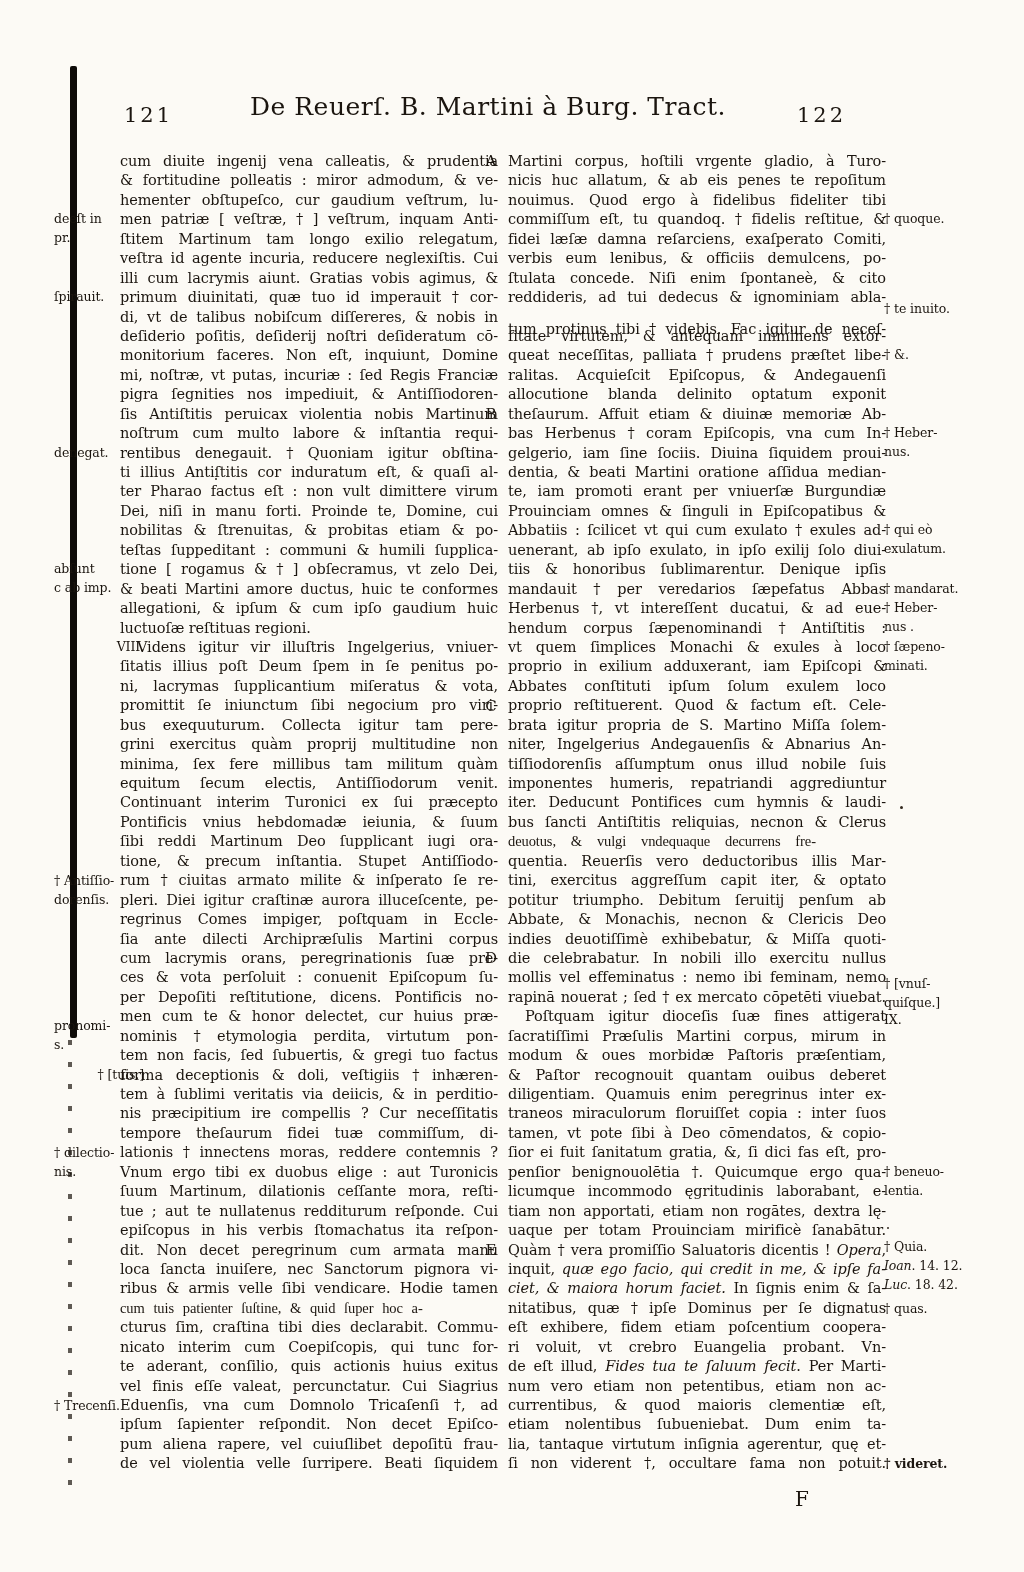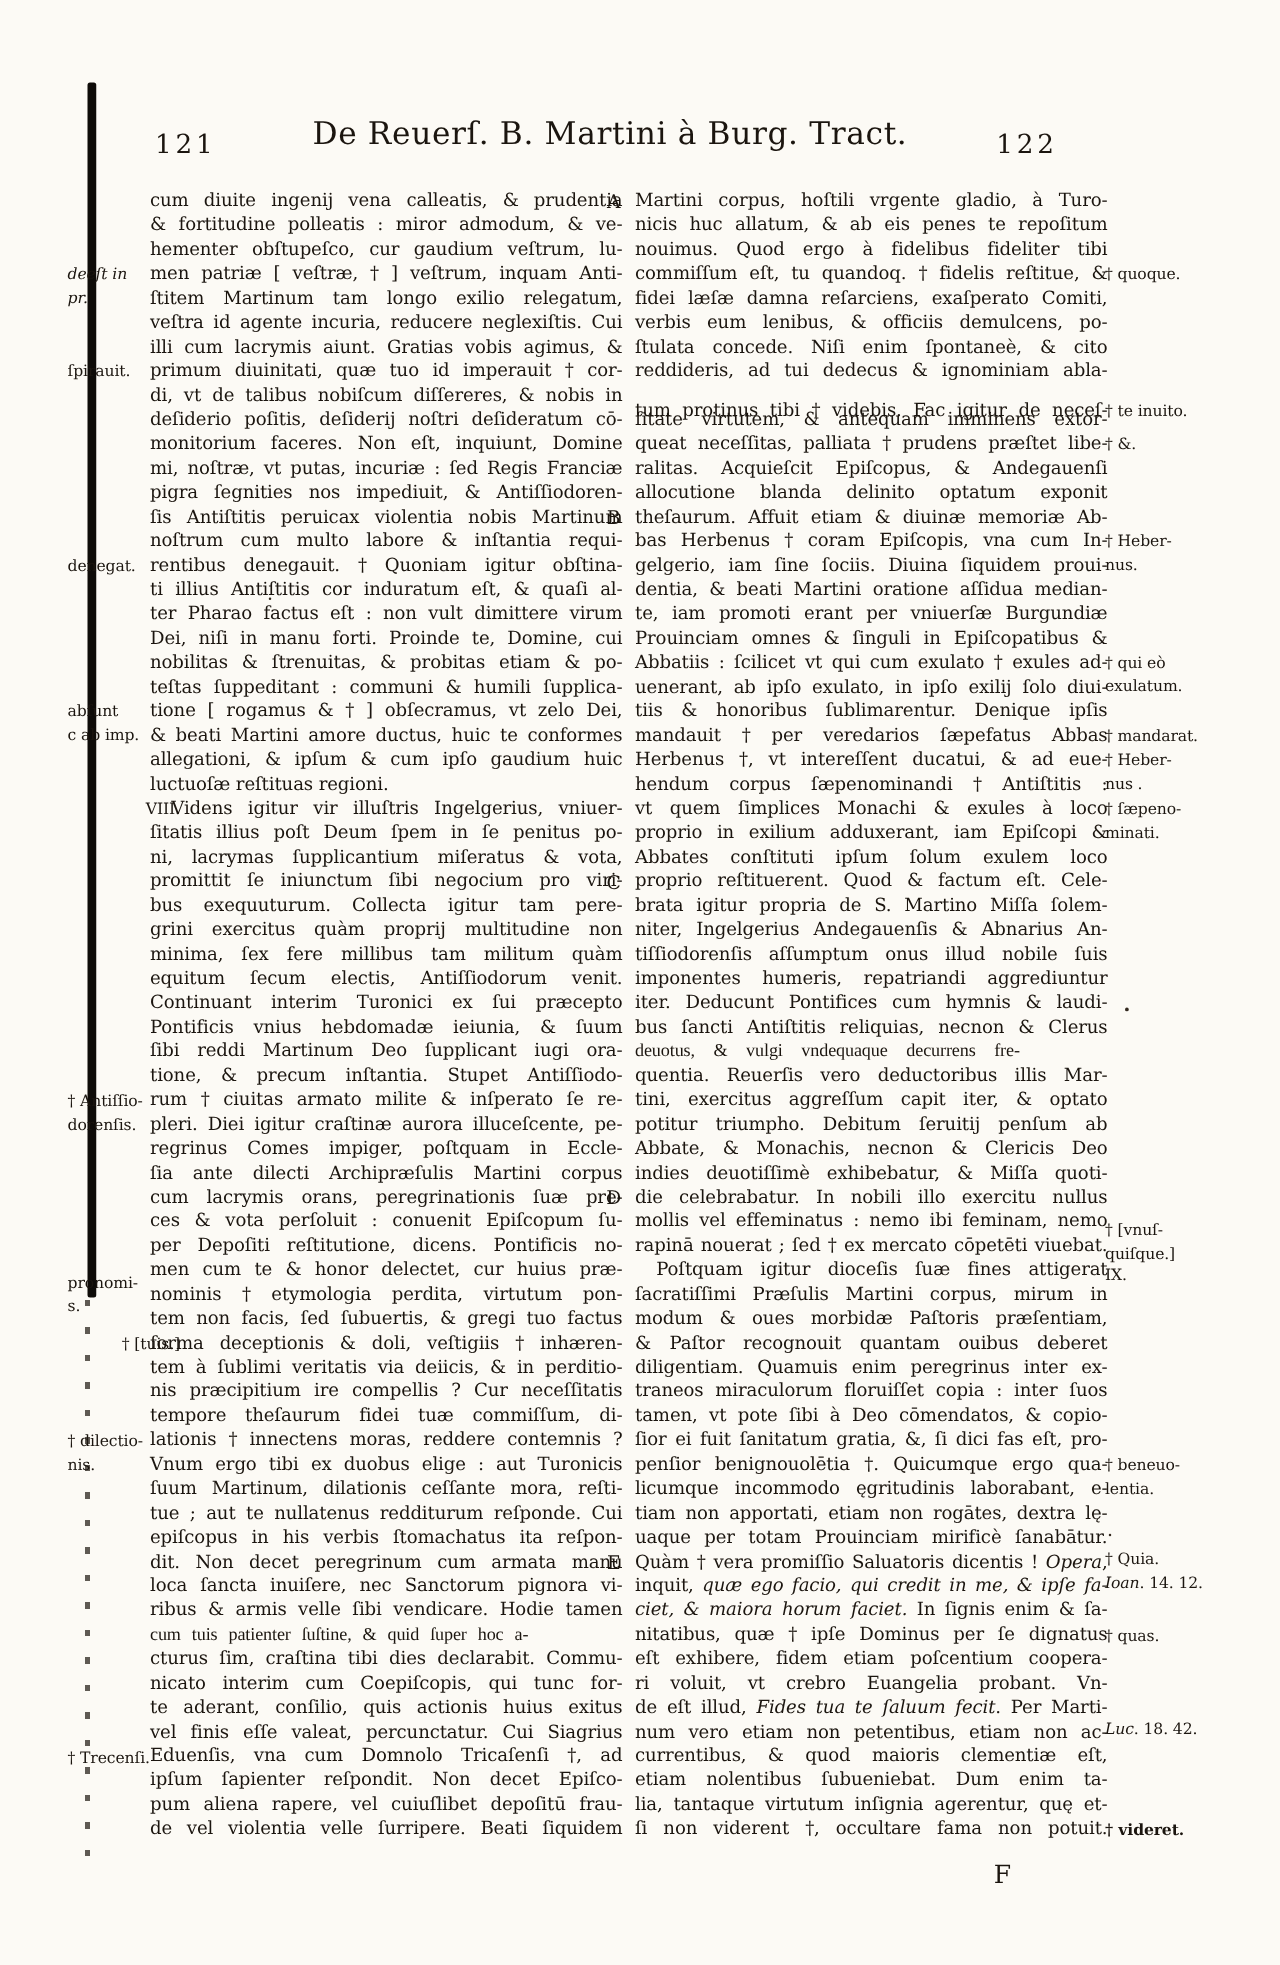--- a/index.html
+++ b/index.html
@@ -193,41 +193,41 @@
       <div class="line"><span class="measure" style="word-spacing: 4.1px;">lia, tantaque virtutum inſignia agerentur, quę et-</span></div>
       <div class="line"><span class="measure" style="word-spacing: 8.37px;">ſi non viderent †, occultare fama non potuit.</span></div>
     </div>
 
   <div id="overlays">
       <div class="gletter" style="top: 152px;">A</div>
       <div class="gletter" style="top: 405px;">B</div>
       <div class="gletter" style="top: 697px;">C</div>
       <div class="gletter" style="top: 949px;">D</div>
       <div class="gletter" style="top: 1241px;">E</div>
-      <div class="note nleft" style="top: 210px; font-style: italic;">deeſt in<br>pr.</div>
+      <div class="note nleft" style="top: 210px;">deeſt in<br>pr.</div>
       <div class="note nleft" style="top: 288px;">ſpirauit.</div>
       <div class="note nleft" style="top: 444px;">denegat.</div>
       <div class="note nleft" style="top: 560px;">abſunt<br>c ab imp.</div>
       <div class="note nleft" style="top: 638px; text-align: right;">VIII.</div>
       <div class="note nleft" style="top: 872px;">† Antiſſio-<br>dorenſis.</div>
       <div class="note nleft" style="top: 1017px;">pronomi-<br>s.</div>
       <div class="note nleft" style="top: 1066px; text-align: right;">† [tuis.]</div>
       <div class="note nleft" style="top: 1144px;">† dilectio-<br>nis.</div>
       <div class="note nleft" style="top: 1397px;">† Trecenſi.</div>
       <div class="note nright" style="top: 210px;">† quoque.</div>
-      <div class="note nright" style="top: 320px;">† te inuito.</div>
+      <div class="note nright" style="top: 300px;">† te inuito.</div>
       <div class="note nright" style="top: 346px;">† &amp;.</div>
       <div class="note nright" style="top: 424px;">† Heber-<br>nus.</div>
       <div class="note nright" style="top: 521px;">† qui eò<br>exulatum.</div>
       <div class="note nright" style="top: 580px;">† mandarat.</div>
       <div class="note nright" style="top: 599px;">† Heber-<br>nus .</div>
       <div class="note nright" style="top: 638px;">† ſæpeno-<br>minati.</div>
       <div class="note nright" style="top: 975px;">† [vnuſ-<br>quiſque.]</div>
       <div class="note nright" style="top: 1011px;">IX.</div>
       <div class="note nright" style="top: 1163px;">† beneuo-<br>lentia.</div>
       <div class="note nright" style="top: 1238px;">† Quia.<br><i>Ioan</i>. 14. 12.</div>
       <div class="note nright" style="top: 1300px;">† quas.</div>
-      <div class="note nright" style="top: 1374px;"><i>Luc</i>. 18. 42.</div>
+      <div class="note nright" style="top: 1276px;"><i>Luc</i>. 18. 42.</div>
       <div class="note nright" style="top: 1455px; font-weight: bold;">† videret.</div>
     </div>
 
   <div class="signature">F</div>
 </div>
 
 </body></html>

